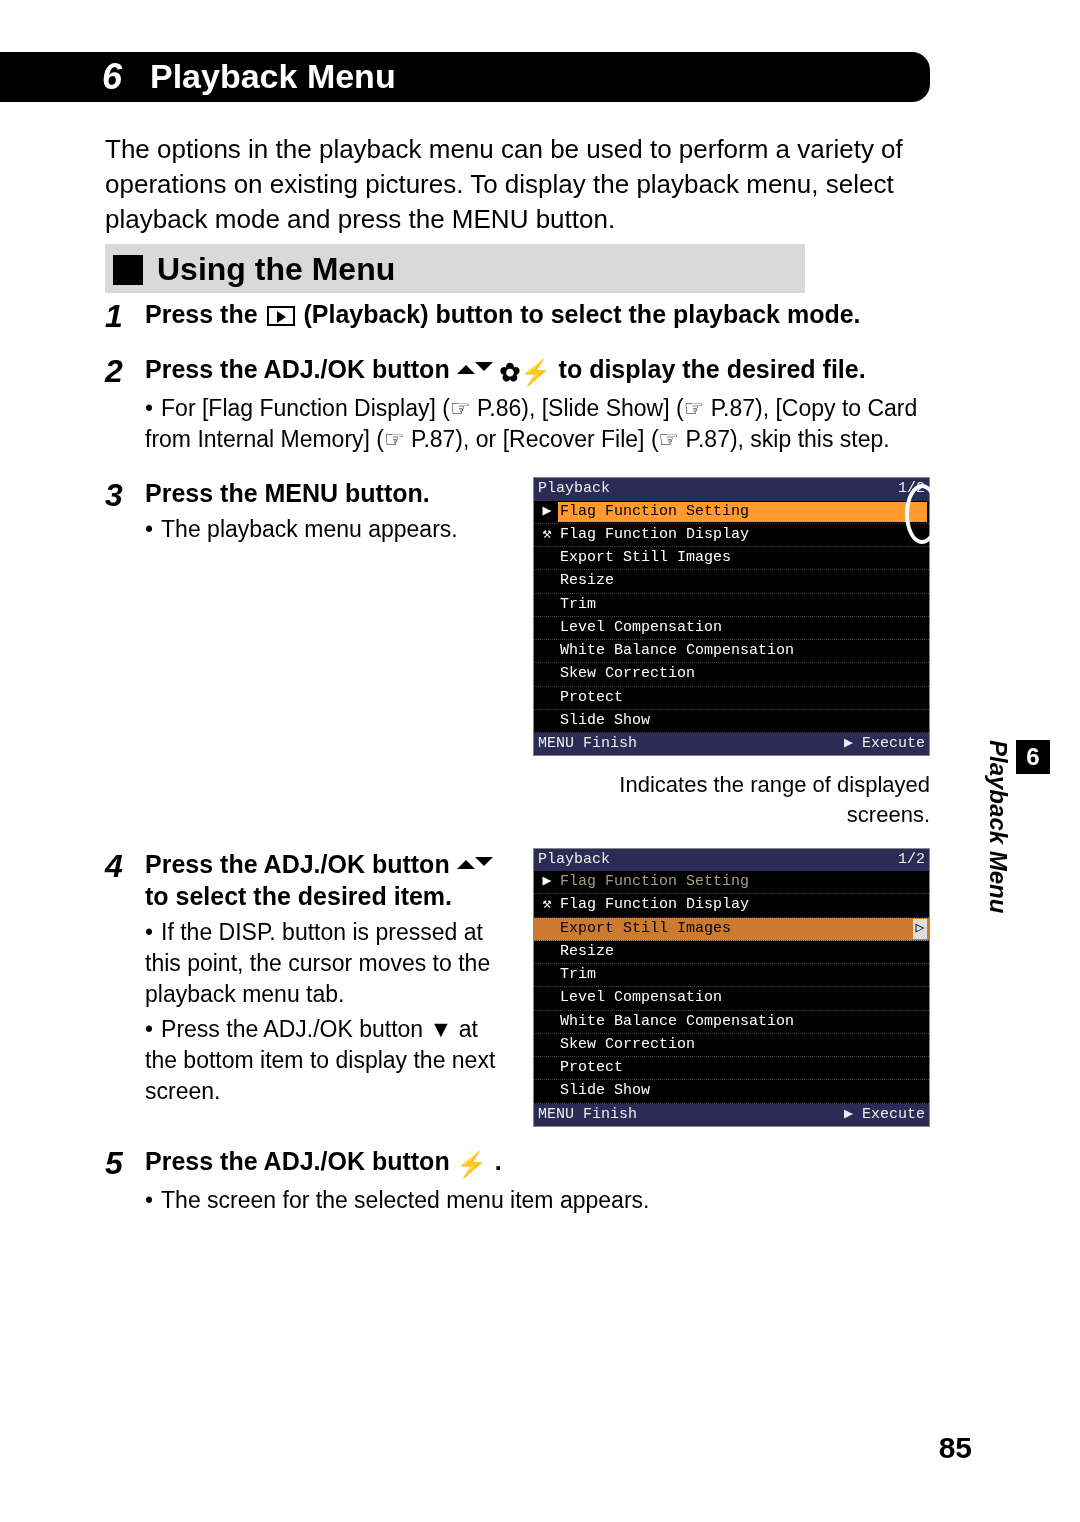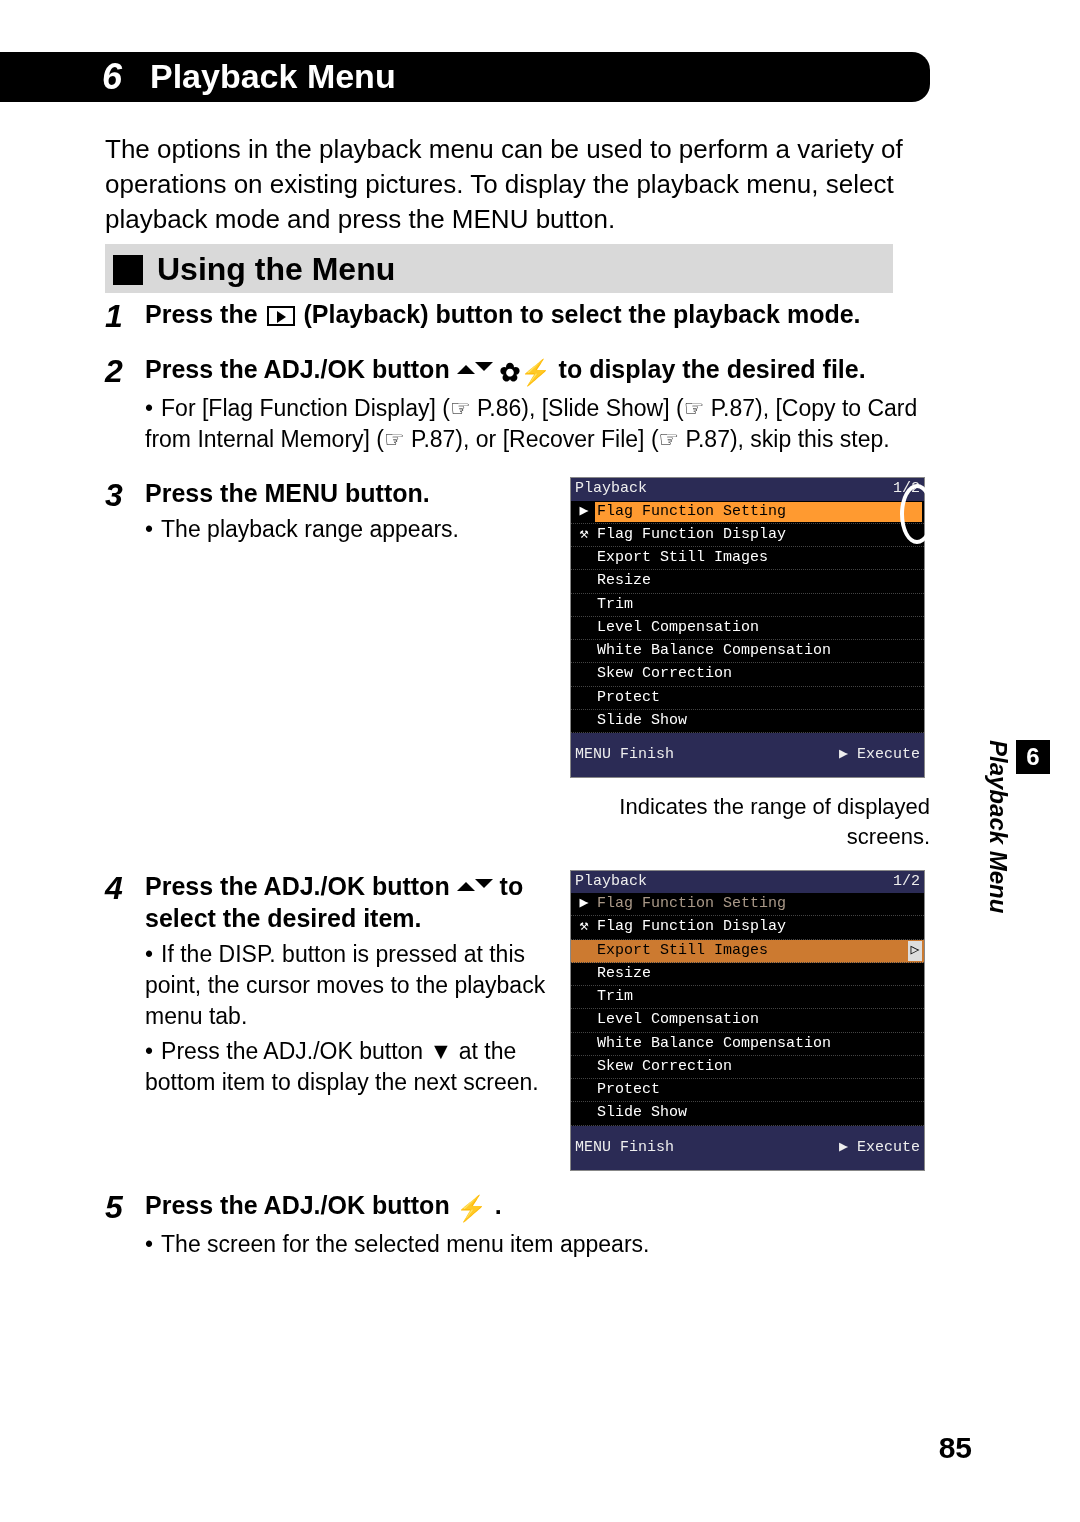--- a/index.html
+++ b/index.html
@@ -40,21 +40,21 @@
     position: absolute;
     left: 105px; top: 132px;
     width: 825px;
     font-size: 26px;
     line-height: 1.35;
   }
   
   .sect-head {
     position: absolute;
     left: 105px; top: 244px;
-    width: 788px;
+    width: 700px;
     background: #d9d9d9;
     display: flex; align-items: center;
     padding: 4px 8px 2px 8px;
     font-size: 32px; font-weight: 700;
   }
   .sect-head .sq {
     width: 30px; height: 30px; background:#000; margin-right:14px;
   }
   .steps {
     position: absolute;
@@ -86,21 +86,21 @@
   }
   .step-list li::before {
     content: "•";
     margin-right: 8px;
   }
   .step-list li { margin-bottom: 4px; }
   .split { display:flex; gap:20px; align-items: flex-start;}
   .textcol { flex: 1 1 auto; }
   .figcol { flex: 0 0 360px; }
   .menu-box {
-    width: 355px;
+    width: 397px;
     background:#000;
     color:#fff;
     font-family: "Courier New", monospace;
     font-size: 15px;
     border:1px solid #888;
   }
   .menu-title-row {
     display:flex; justify-content:space-between;
     background:#2b2b55; color:#eee;
     padding:1px 4px;
@@ -110,21 +110,21 @@
     padding:1px 2px;
     border-bottom:1px dotted #444;
   }
   .menu-row .iconcell { width:22px; text-align:center; }
   .menu-row .sel { background:#ff9a30; color:#000; padding:0 2px; }
   .menu-row .item { flex:1; padding:0 2px; }
   .menu-row .grey { color:#a98; }
   .menu-foot {
     display:flex; justify-content:space-between;
     background:#2b2b55; color:#eee;
-    padding:12px 4px;
+    padding:1px 4px;
   }
   .menu-foot .exec::before { content:"▶ "; }
   .menu1 { position: relative; }
   .menu1 .ring {
     position:absolute; right:-10px; top:6px;
     width:34px; height:60px;
     border:4px solid #fff; border-radius:50%;
   }
   .menu1-caption {
     font-size:22px; text-align:right; margin-top:14px;
@@ -215,21 +215,21 @@
     </div>
   </div>
 
   <div class="step">
     <div class="step-num">3</div>
     <div class="step-body">
       <div class="split">
         <div class="textcol">
           <div class="step-head">Press the MENU button.</div>
           <ul class="step-list">
-            <li>The playback range appears.</li>
+            <li>The playback menu appears.</li>
           </ul>
         </div>
         <div class="figcol">
           <div class="menu-box menu1">
             <div class="menu-title-row">
               <span>Playback</span>
               <span>1/2</span>
             </div>
             <div class="menu-row">
                   <span class="iconcell">▶</span>

